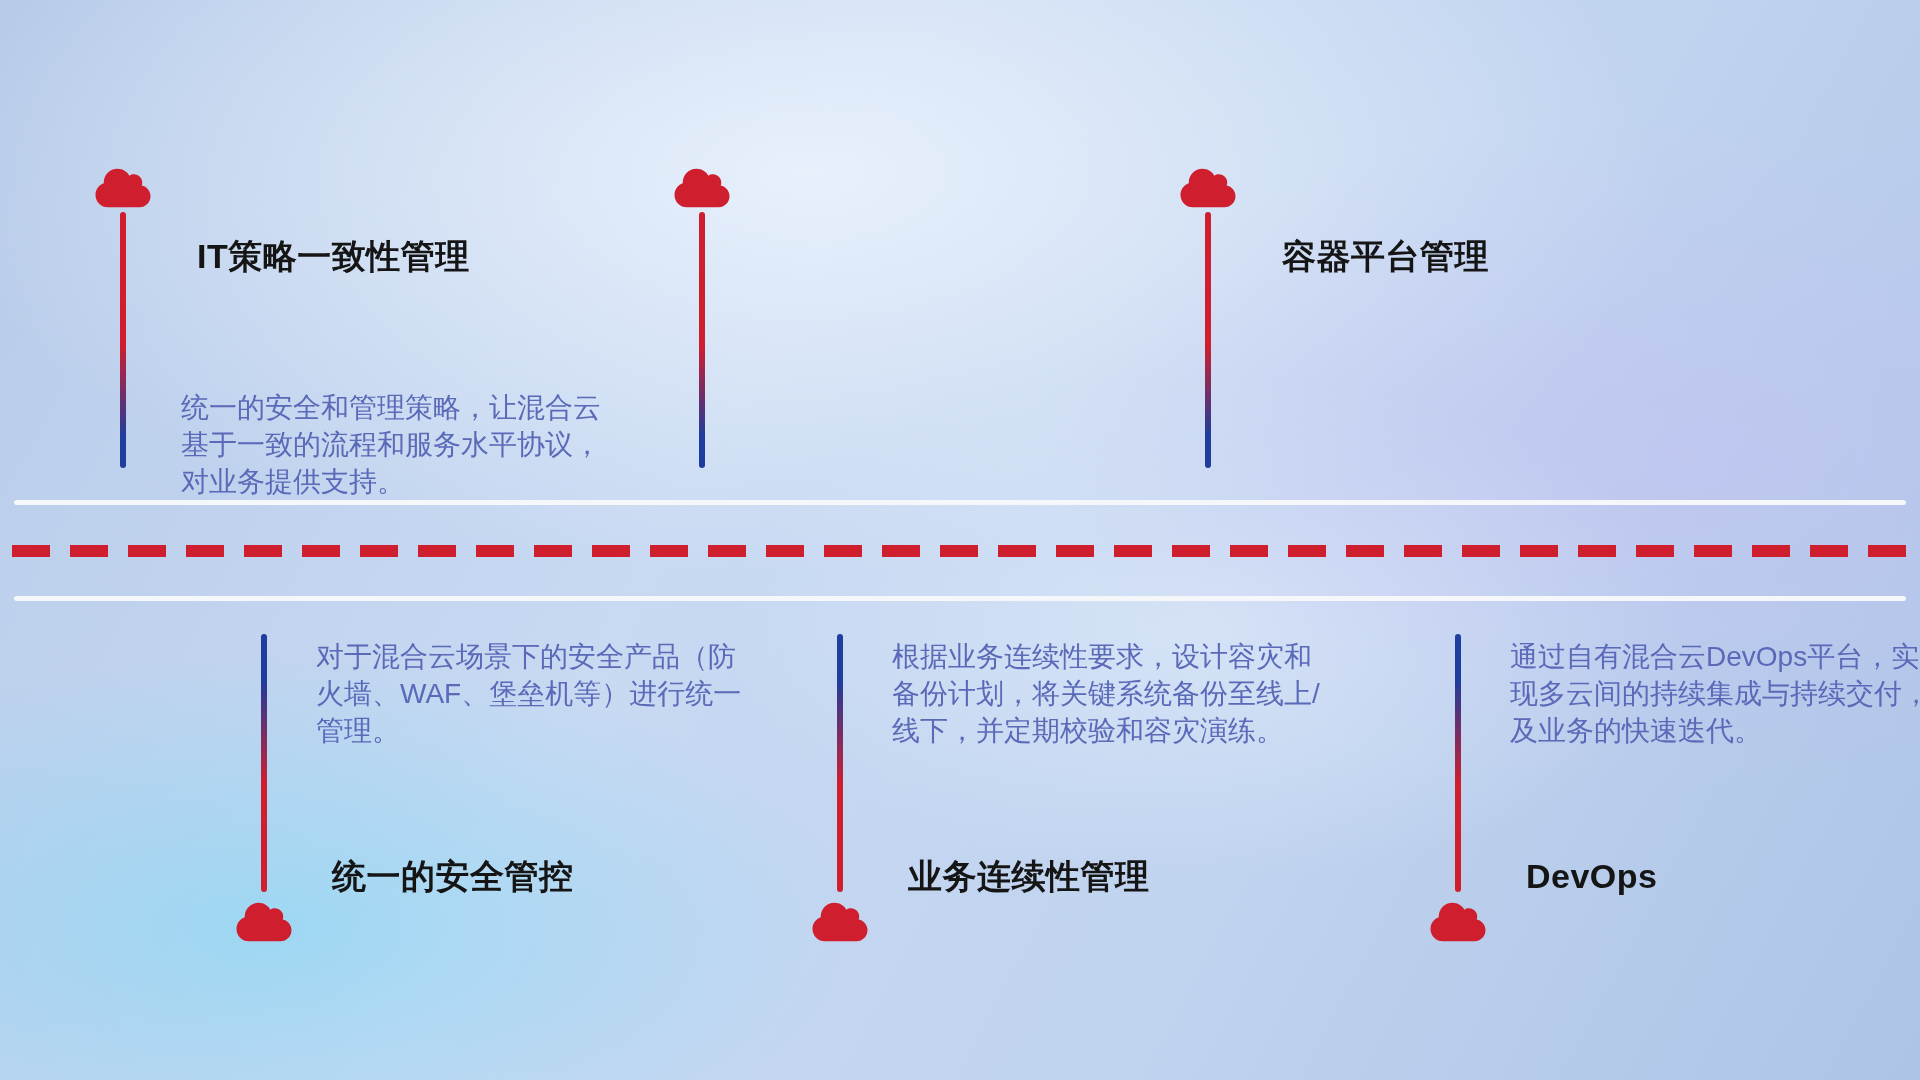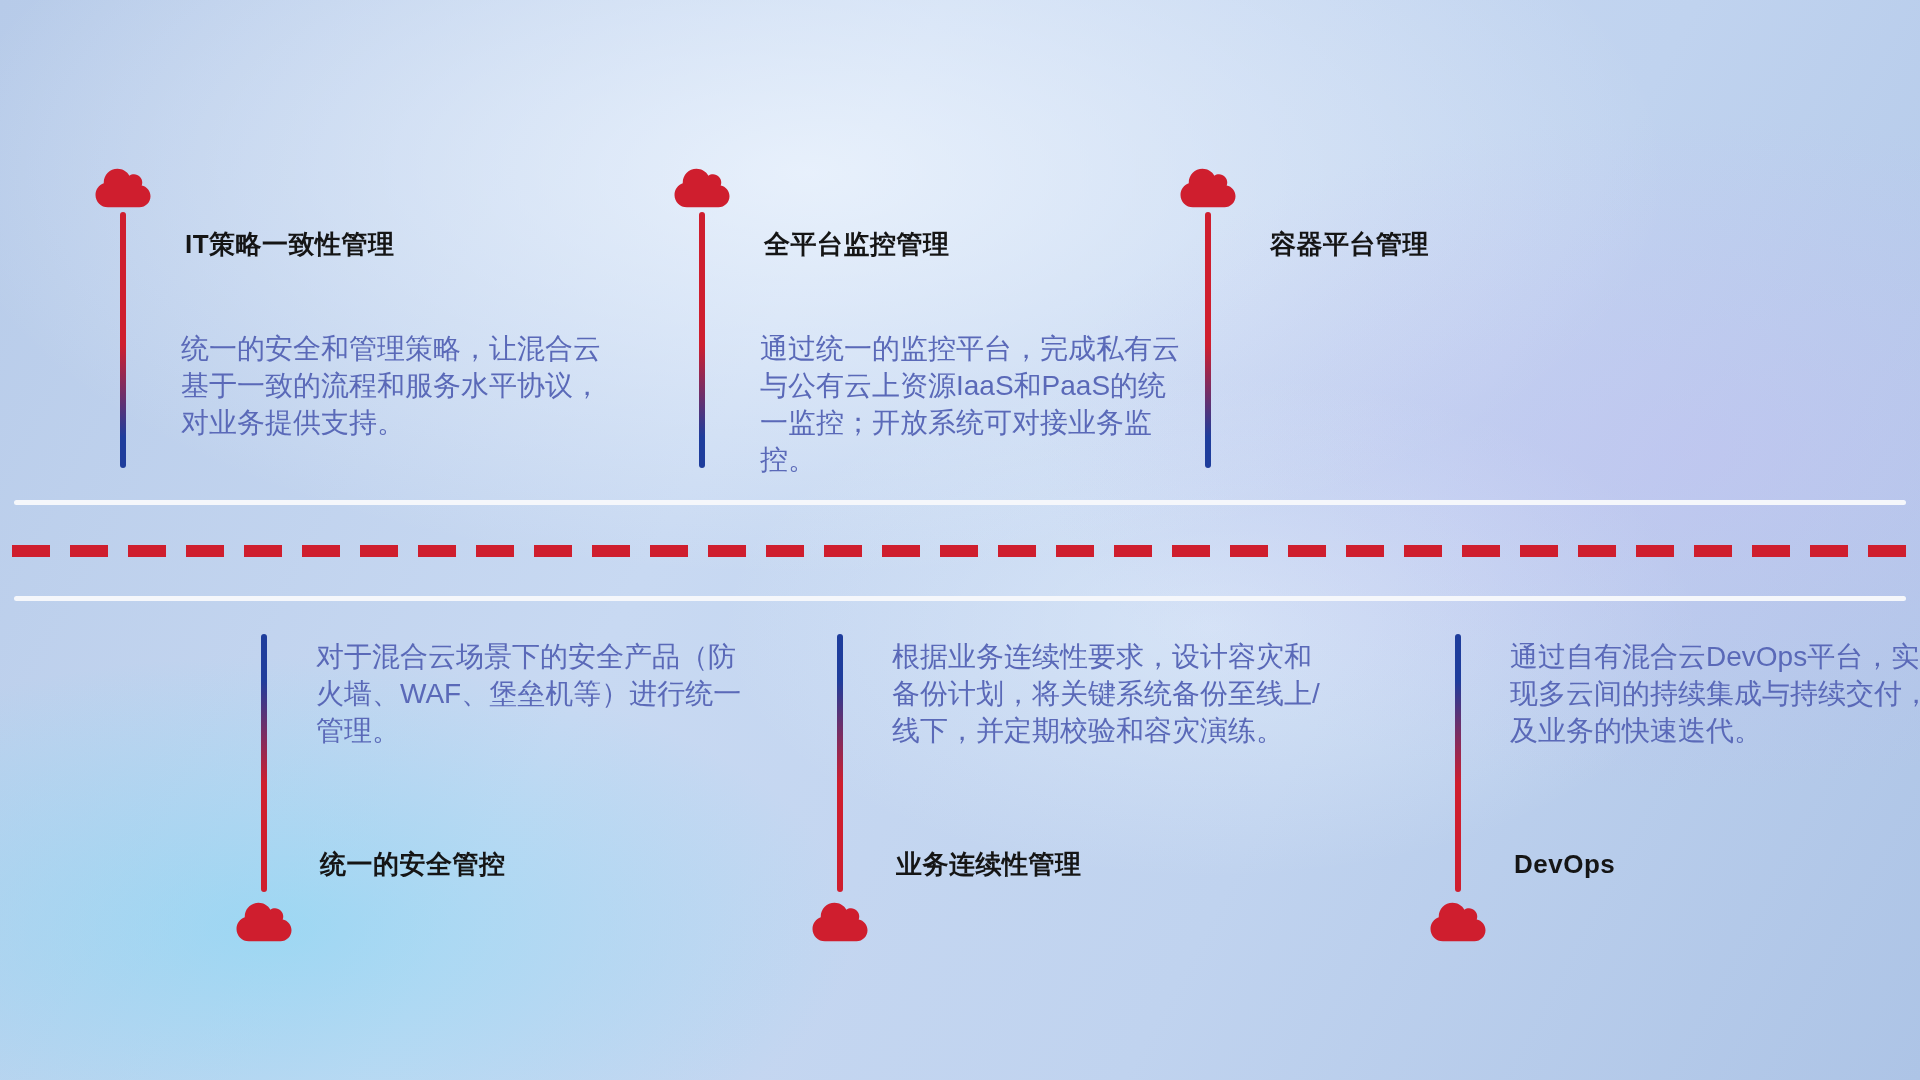--- a/index.html
+++ b/index.html
@@ -54,28 +54,28 @@
     top: 0; height: 258px;
     background: linear-gradient(to bottom,
       var(--accent-blue, #1e3d9c) 0%, var(--accent-blue, #1e3d9c) 18%,
       var(--accent-red, #cf1e2e) 58%);
   }
 
   .content { position: absolute; left: 88px; top: 52px; width: 434px; }
   .item.bottom .content { left: 82px; top: 4px; width: 430px; }
 
   .item-title {
-    margin: 4px; font-size: 26px; line-height: 44px; font-weight: 700;
+    margin: 16px; font-size: 34px; line-height: 44px; font-weight: 700;
     color: var(--title-color, #151515); letter-spacing: .5px;
   }
   .item-desc {
     margin: 0; font-size: 28px; line-height: 37px;
     color: var(--desc-color, #5a69b8);
   }
-  .item.top .item-desc { margin-top: 64px; }
+  .item.top .item-desc { margin-top: 111px; }
   .item.bottom .item-title { position: absolute; left: 82px; top: 204px; }
 </style>
 </head>
 <body>
 
 <div class="stage">
 
   <div class="divider top-line"></div>
   <div class="divider-dashed"></div>
   <div class="divider bottom-line"></div>
@@ -94,22 +94,20 @@
   </section>
 
   <section class="item top pos-t2">
     <span class="cloud">
       <svg viewBox="0 0 640 512" aria-hidden="true">
           <path fill="currentColor" d="M537.6 226.6c4.1-10.7 6.4-22.4 6.4-34.6 0-53-43-96-96-96-19.7 0-38.1 6-53.3 16.2C367 64.2 315.3 32 256 32c-88.4 0-160 71.6-160 160 0 2.7.1 5.4.2 8.1C40.2 219.8 0 273.2 0 336c0 79.5 64.5 144 144 144h368c70.7 0 128-57.3 128-128 0-61.9-44-113.6-102.4-125.4z"></path>
         </svg>
     </span>
     <span class="stem"></span>
     <div class="content">
-      <h2 class="item-title">全平台监控管理</h2>
-      <p class="item-desc">通过统一的监控平台，完成私有云与公有云上资源IaaS和PaaS的统一监控；开放系统可对接业务监控。</p>
     </div>
   </section>
 
   <section class="item top pos-t3">
     <span class="cloud">
       <svg viewBox="0 0 640 512" aria-hidden="true">
           <path fill="currentColor" d="M537.6 226.6c4.1-10.7 6.4-22.4 6.4-34.6 0-53-43-96-96-96-19.7 0-38.1 6-53.3 16.2C367 64.2 315.3 32 256 32c-88.4 0-160 71.6-160 160 0 2.7.1 5.4.2 8.1C40.2 219.8 0 273.2 0 336c0 79.5 64.5 144 144 144h368c70.7 0 128-57.3 128-128 0-61.9-44-113.6-102.4-125.4z"></path>
         </svg>
     </span>
     <span class="stem"></span>

